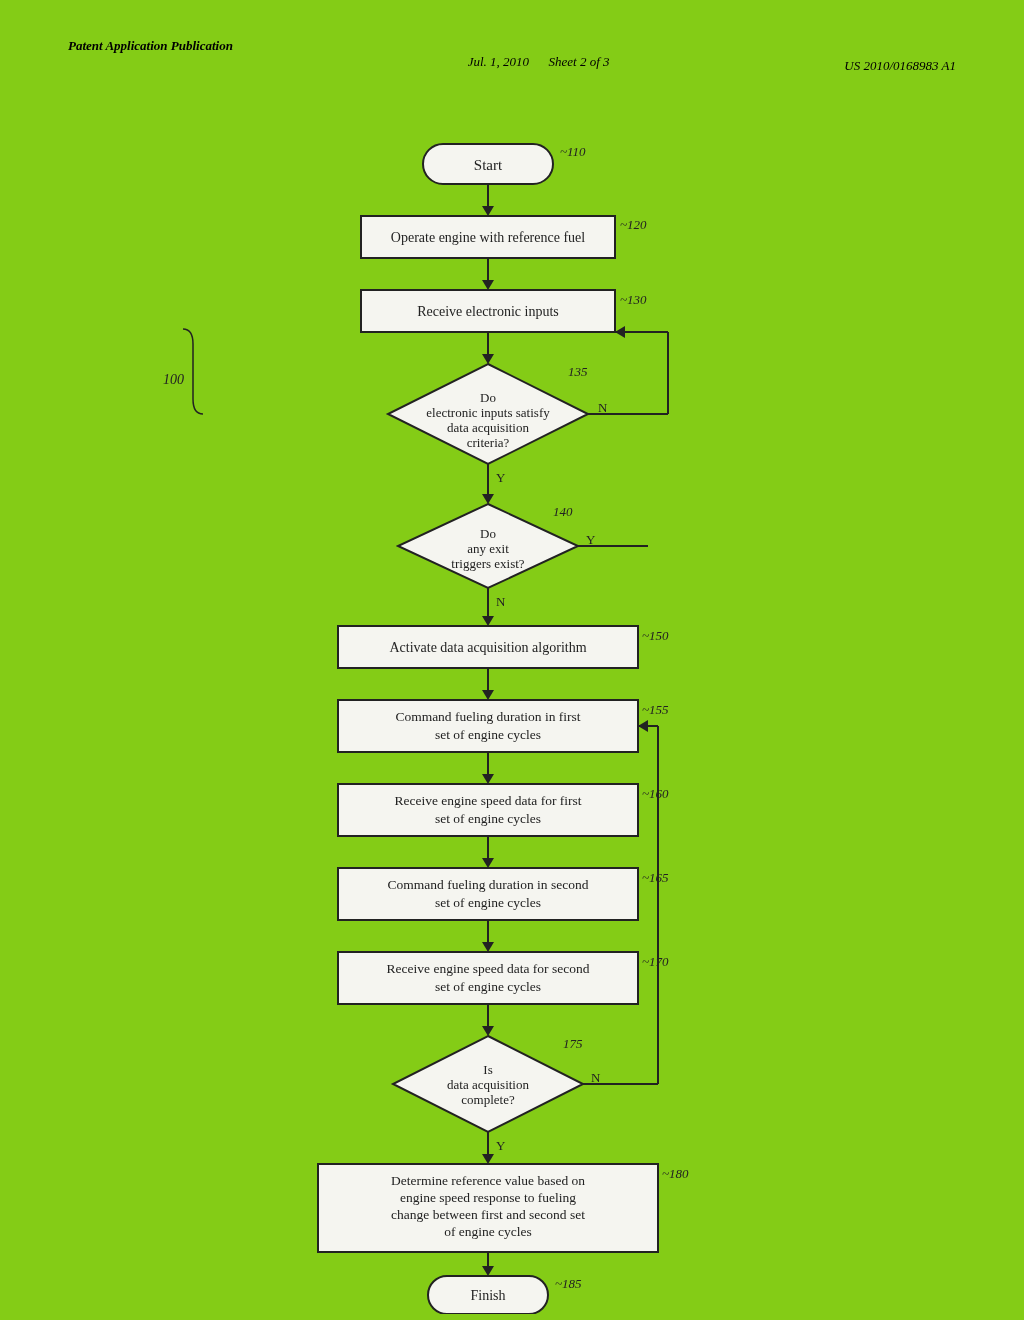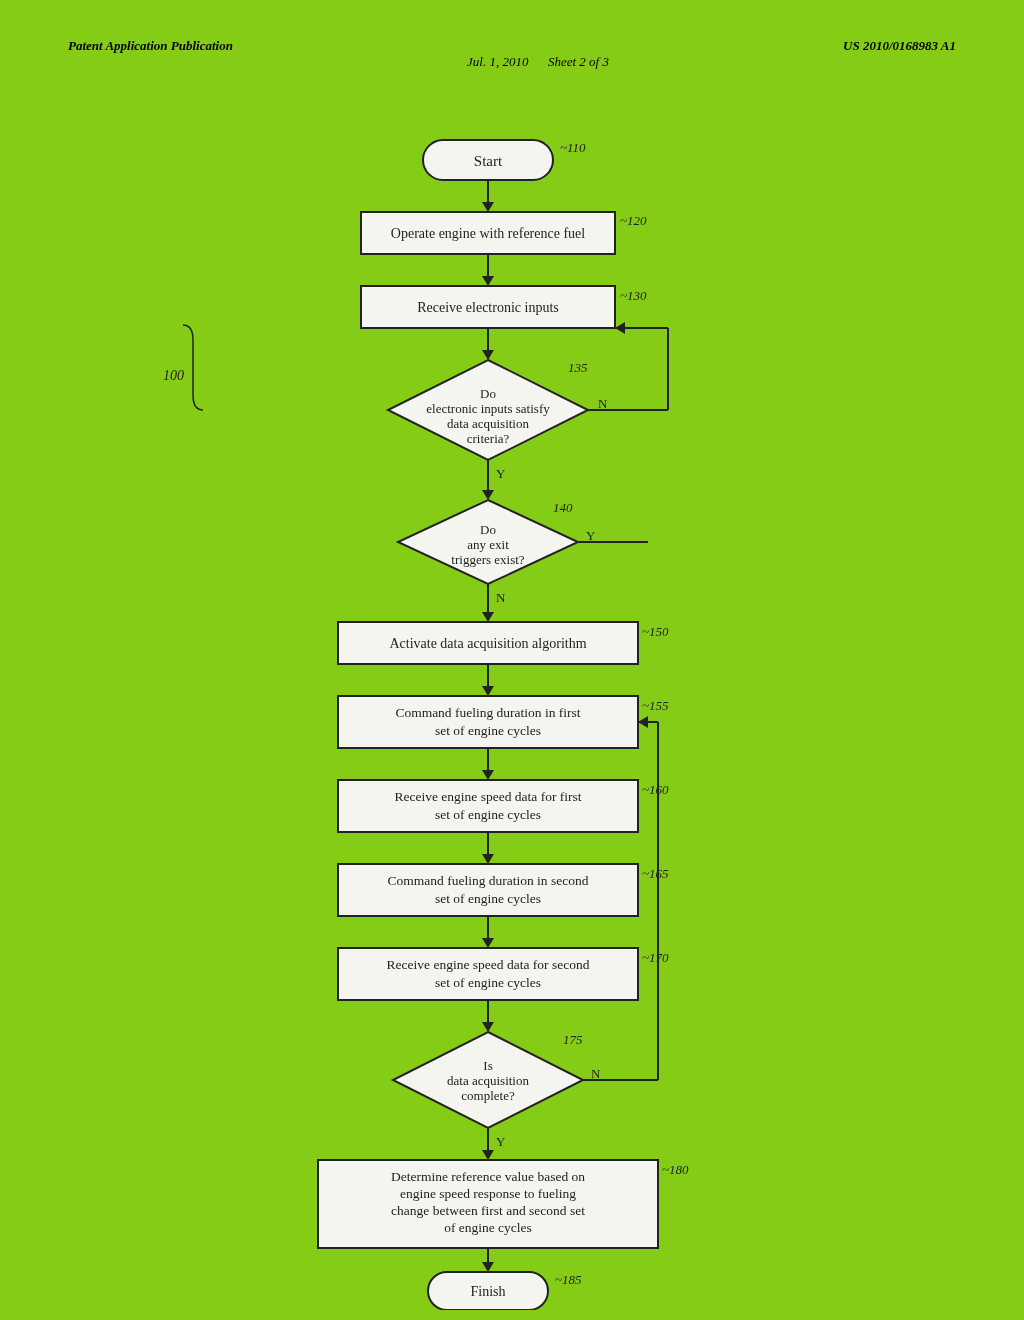--- a/index.html
+++ b/index.html
@@ -24,21 +24,21 @@
     .header {
       display: flex;
       justify-content: space-between;
       align-items: flex-start;
       padding: 30px 60px 10px 60px;
       font-size: 13px;
       font-style: italic;
     }
     .header-left { font-weight: bold; }
     .header-center { text-align: center; margin-top: 16px; }
-    .header-right { font-weight: bold; }
+    .header-right { font-weight: normal; margin-top: 20px; }
 
   </style>
 </head>
 <body>
 <div class="page">
 
   <div class="header">
     <div class="header-left">
       <span>Patent Application Publication</span>
     </div>

